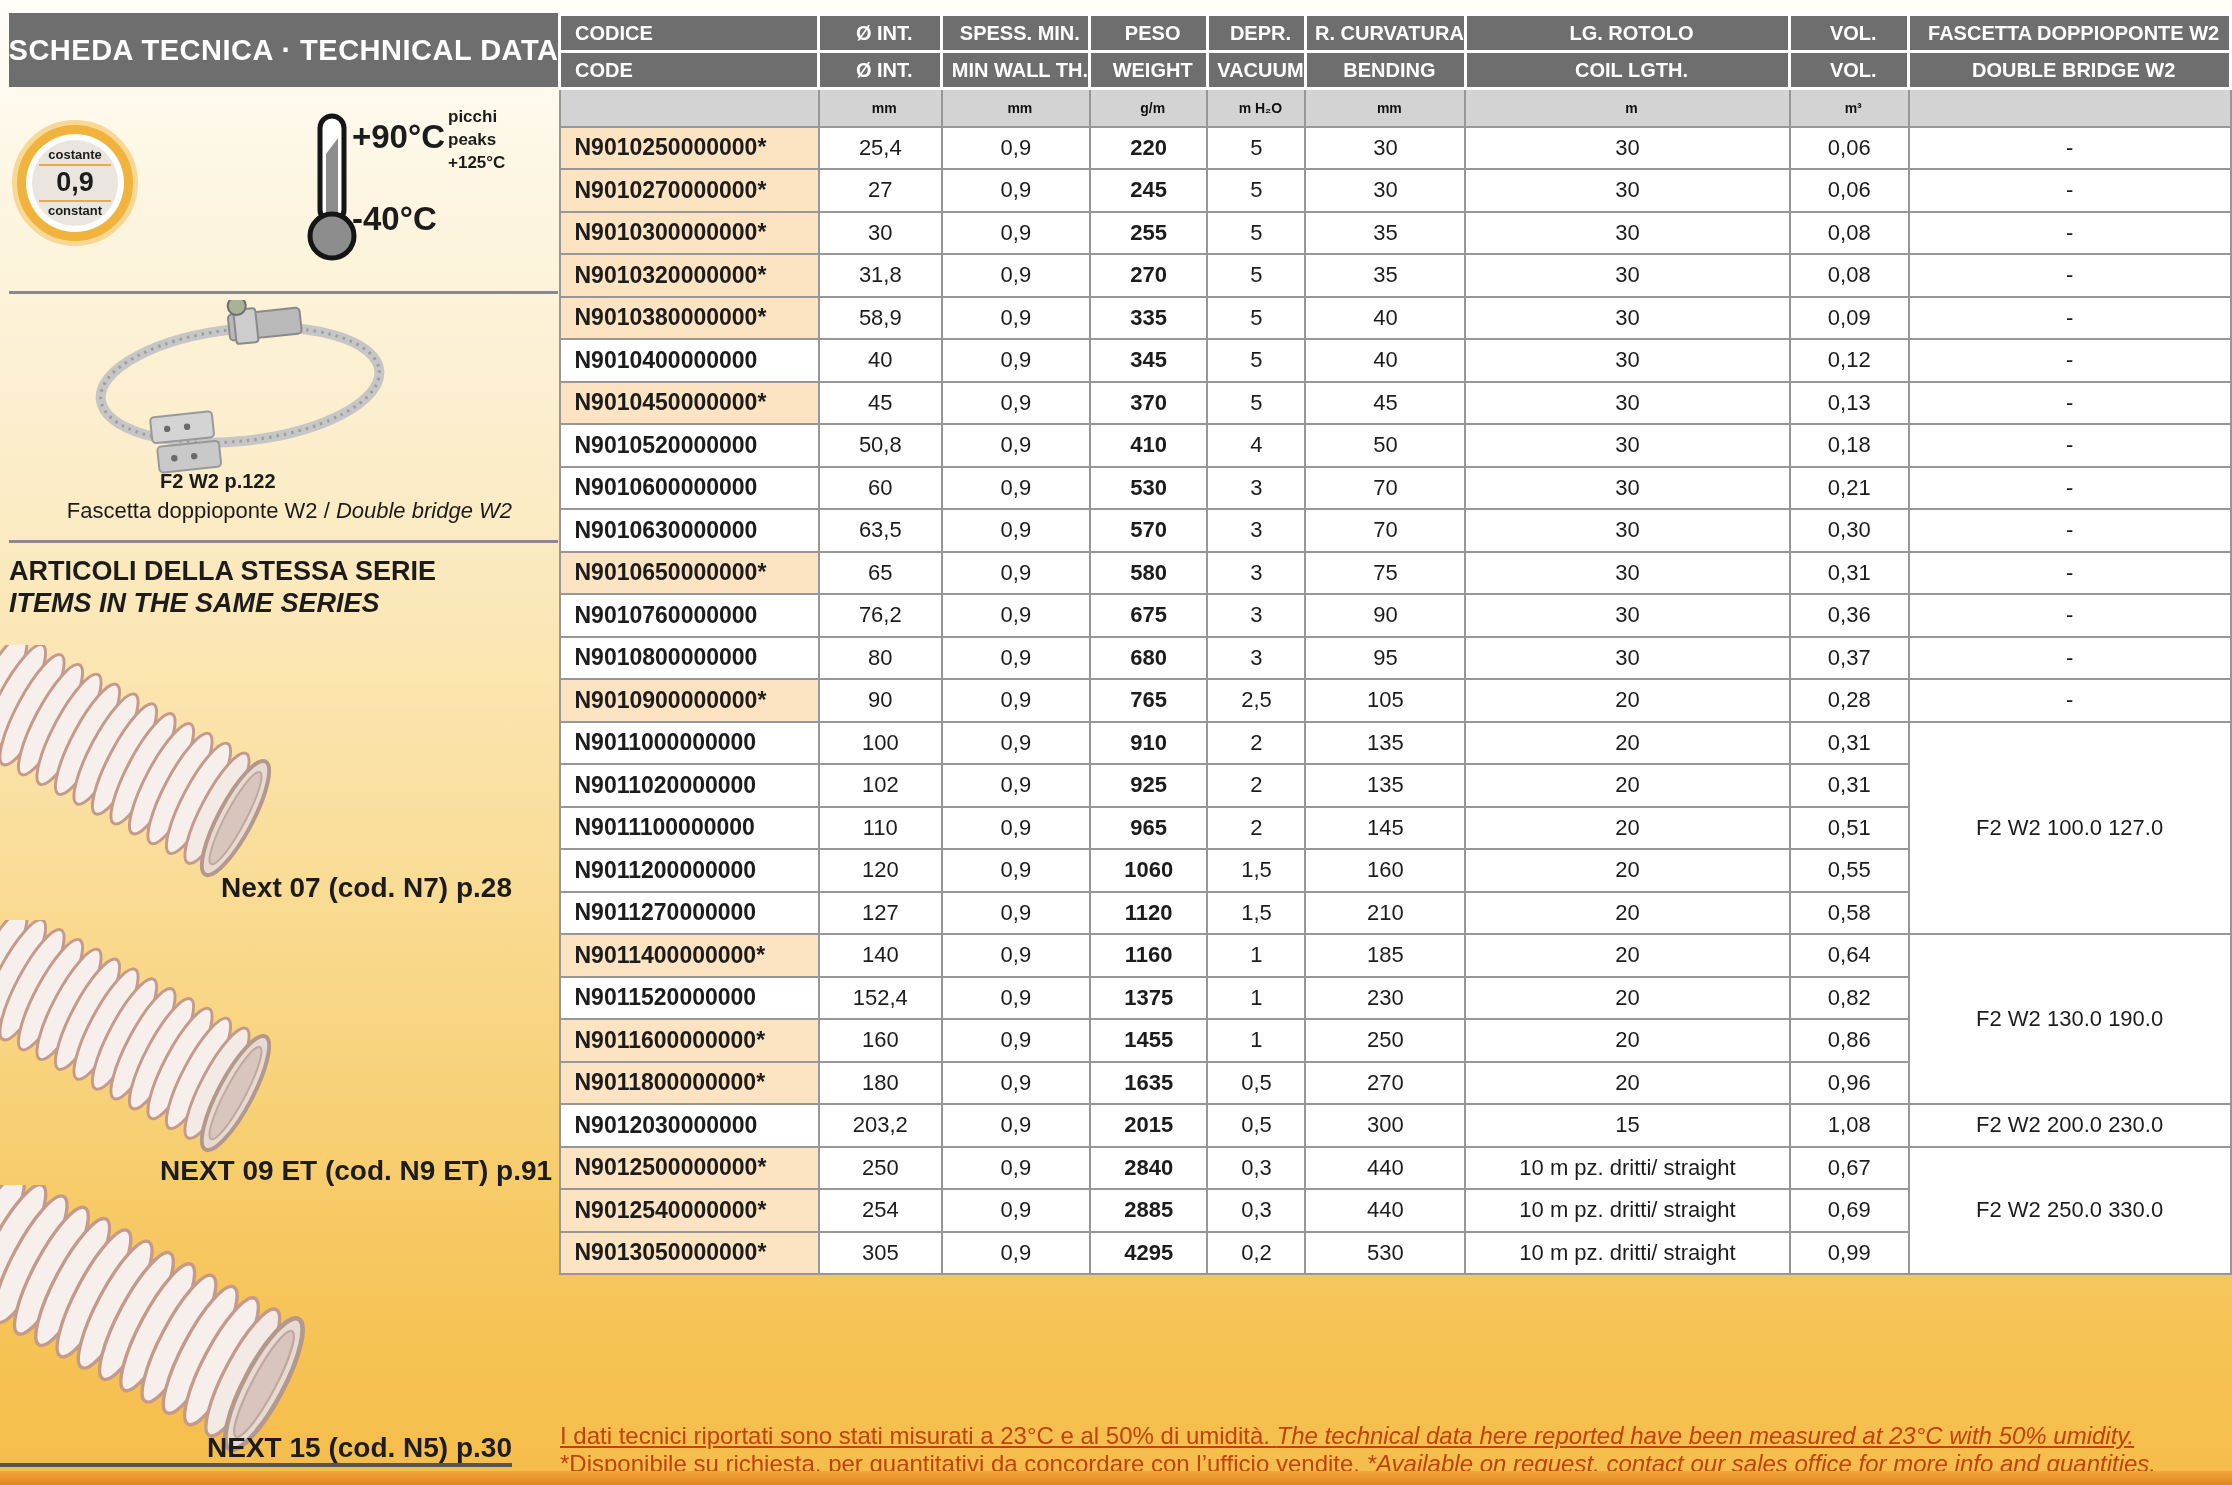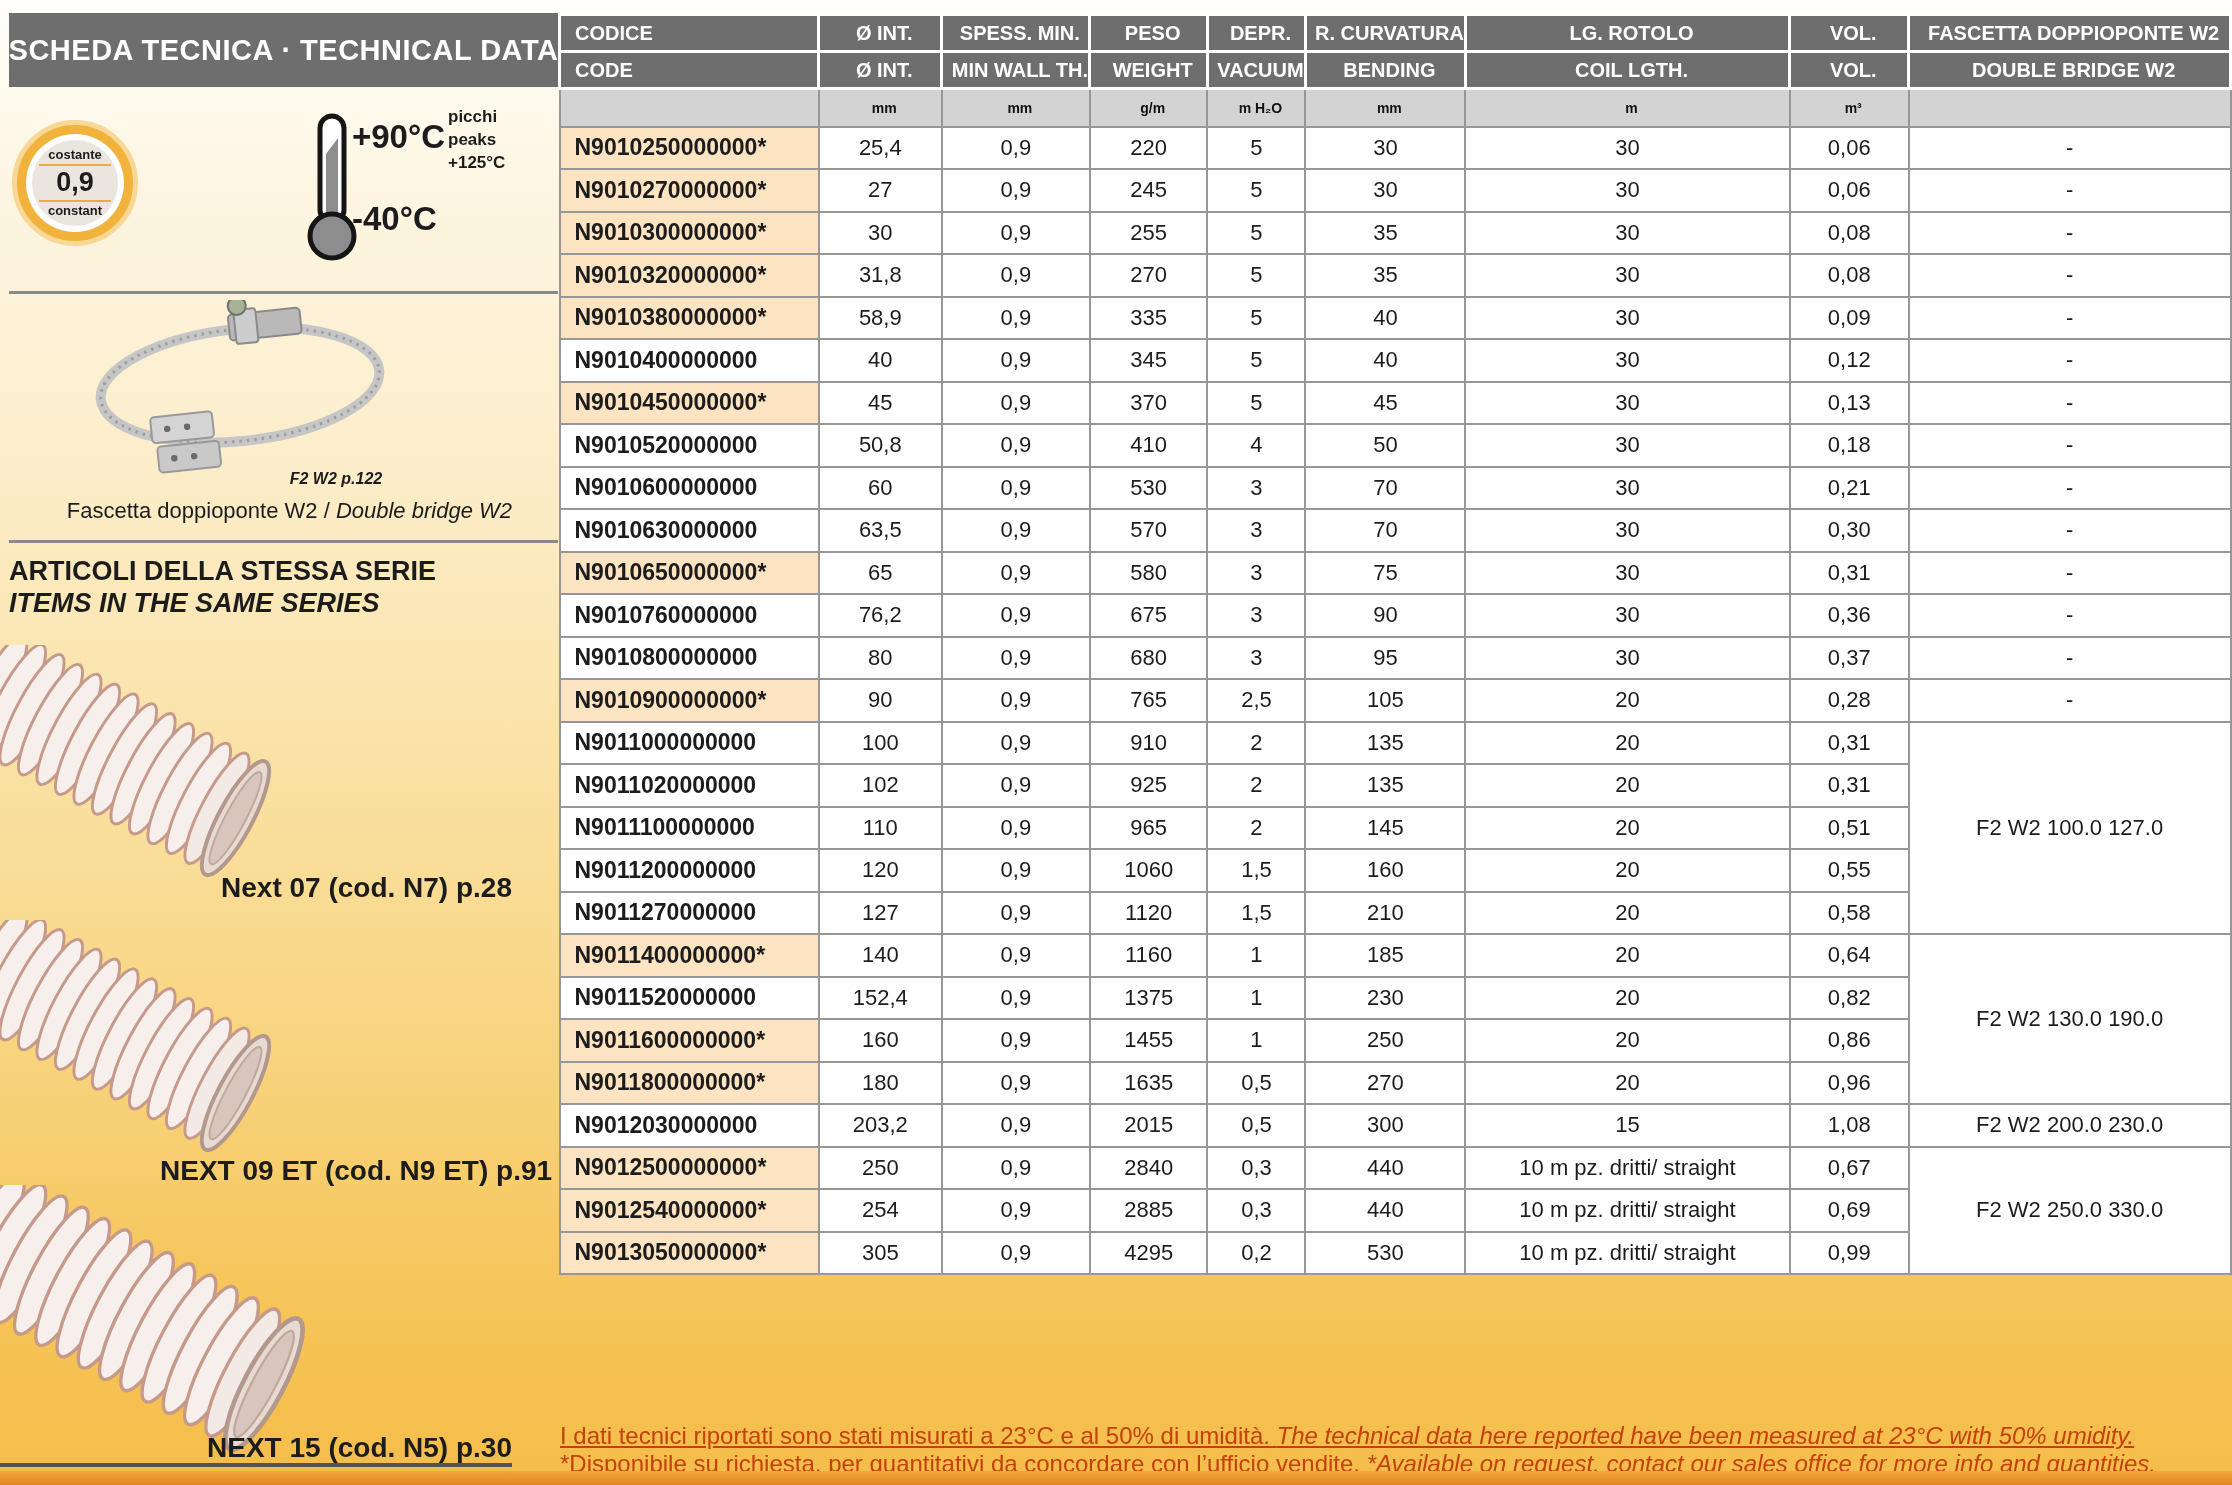--- a/index.html
+++ b/index.html
@@ -30,21 +30,21 @@
   .badge-in .sm { font-size:13px; font-weight:bold; line-height:1.1; }
   .badge-in .big { font-size:27px; font-weight:bold; line-height:1.1; }
   .badge-line { width:72px; height:2px; background:#f0a93c; margin:2px 0; }
 
   .thermo { left:300px; top:112px; width:64px; height:145px; }
   .t-label { font-size:33px; font-weight:bold; white-space:nowrap; }
   .peaks { left:448px; top:106px; font-size:17px; font-weight:bold; line-height:1.35; }
 
   .rule { background:#8a8a8a; height:3px; }
 
-  .ref-label { font-size:16px; font-weight:bold; text-align:center; white-space:nowrap;font-style:italic; }
+  .ref-label { font-size:20px; font-weight:bold; text-align:left; white-space:nowrap; }
   .caption { font-size:22px; text-align:right; white-space:nowrap; }
   .caption .it { font-style:italic; }
 
   .series-title { font-size:27px; font-weight:bold; line-height:1.18; white-space:nowrap; }
   .series-title .it { font-style:italic; }
 
   .hose-caption { font-size:28px; font-weight:bold; text-align:right; white-space:nowrap; }
 
   
   .tech-table { position:absolute; left:558px; top:13px; border-collapse:collapse; table-layout:fixed; }
@@ -59,21 +59,21 @@
   .tech-table .units th {
     background:#d3d3d3; color:#111; border:2px solid #979797;
     font-size:14px; font-weight:bold; height:38px; text-align:center;
   }
   .tech-table td {
     border:2px solid #979797; background:#fff; text-align:center;
     font-size:22px; height:42.5px; white-space:nowrap;
   }
   .tech-table td.code { text-align:left; padding-left:14px; font-weight:bold; font-size:23px; }
   .tech-table td.code.starred { background:#fce3c1;margin-top:12px; }
-  .tech-table td.wgt { font-weight:normal; }
+  .tech-table td.wgt { font-weight:bold; }
 
   
   .notes { left:560px; top:1422px; width:1664px; font-size:24px; line-height:1.16; color:#c2410c;text-decoration:underline; }
   .notes .it { font-style:italic; }
   .bottom-strip { left:0; top:1471px; width:2232px; height:14px;
     background:linear-gradient(180deg,#f3a43c 0%,#e2861f 100%); }
 </style>
 </head>
 <body>
 

